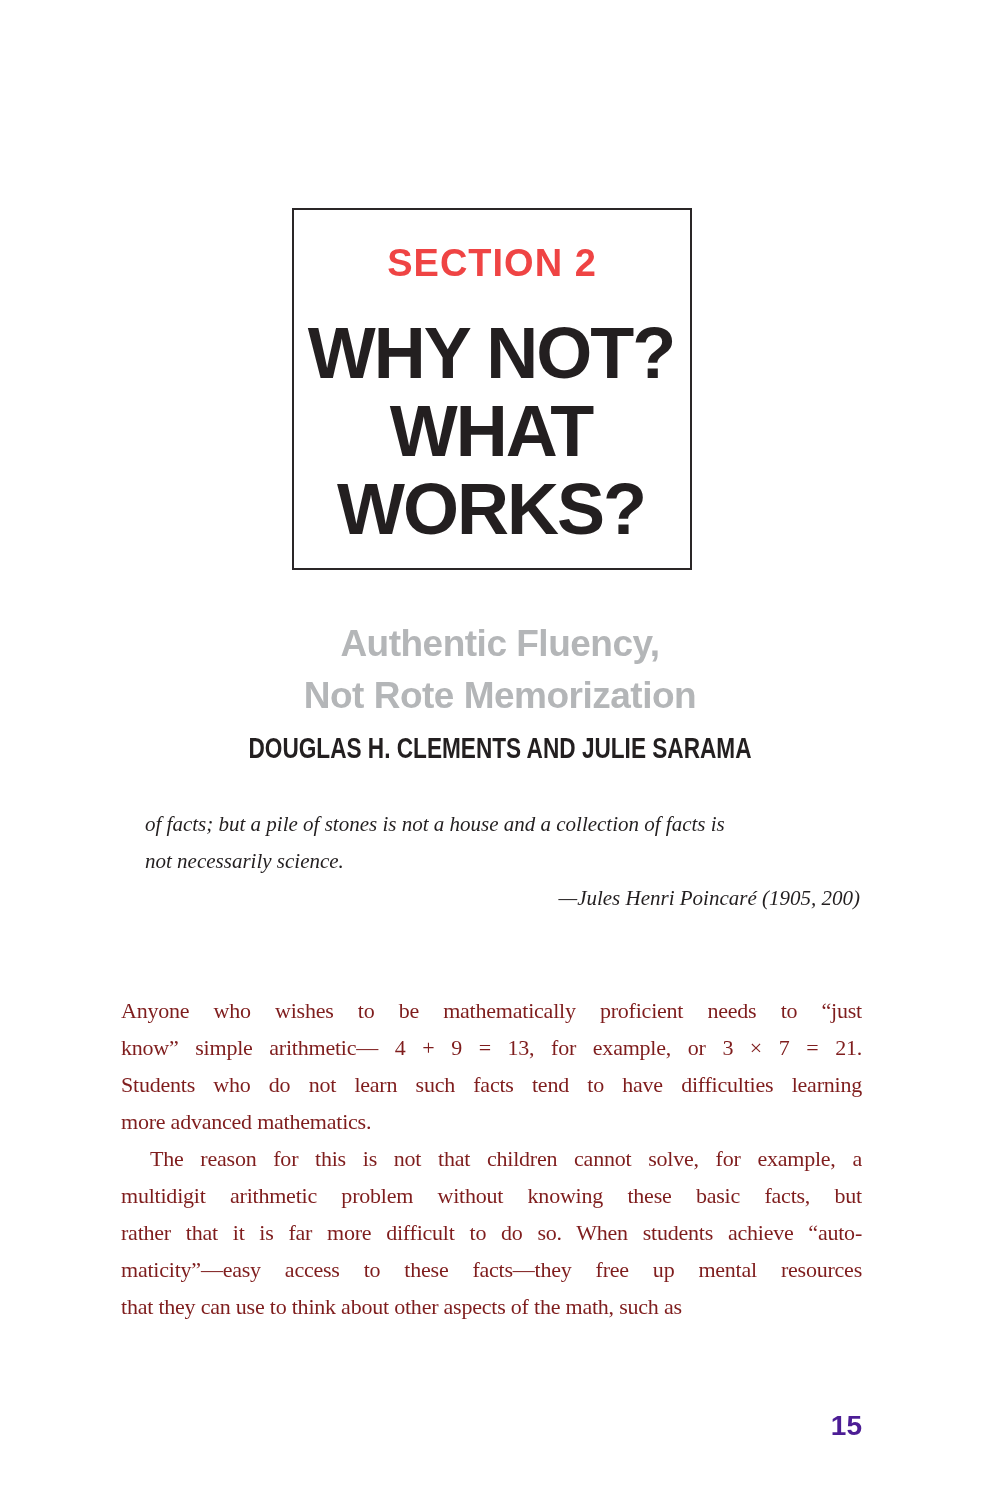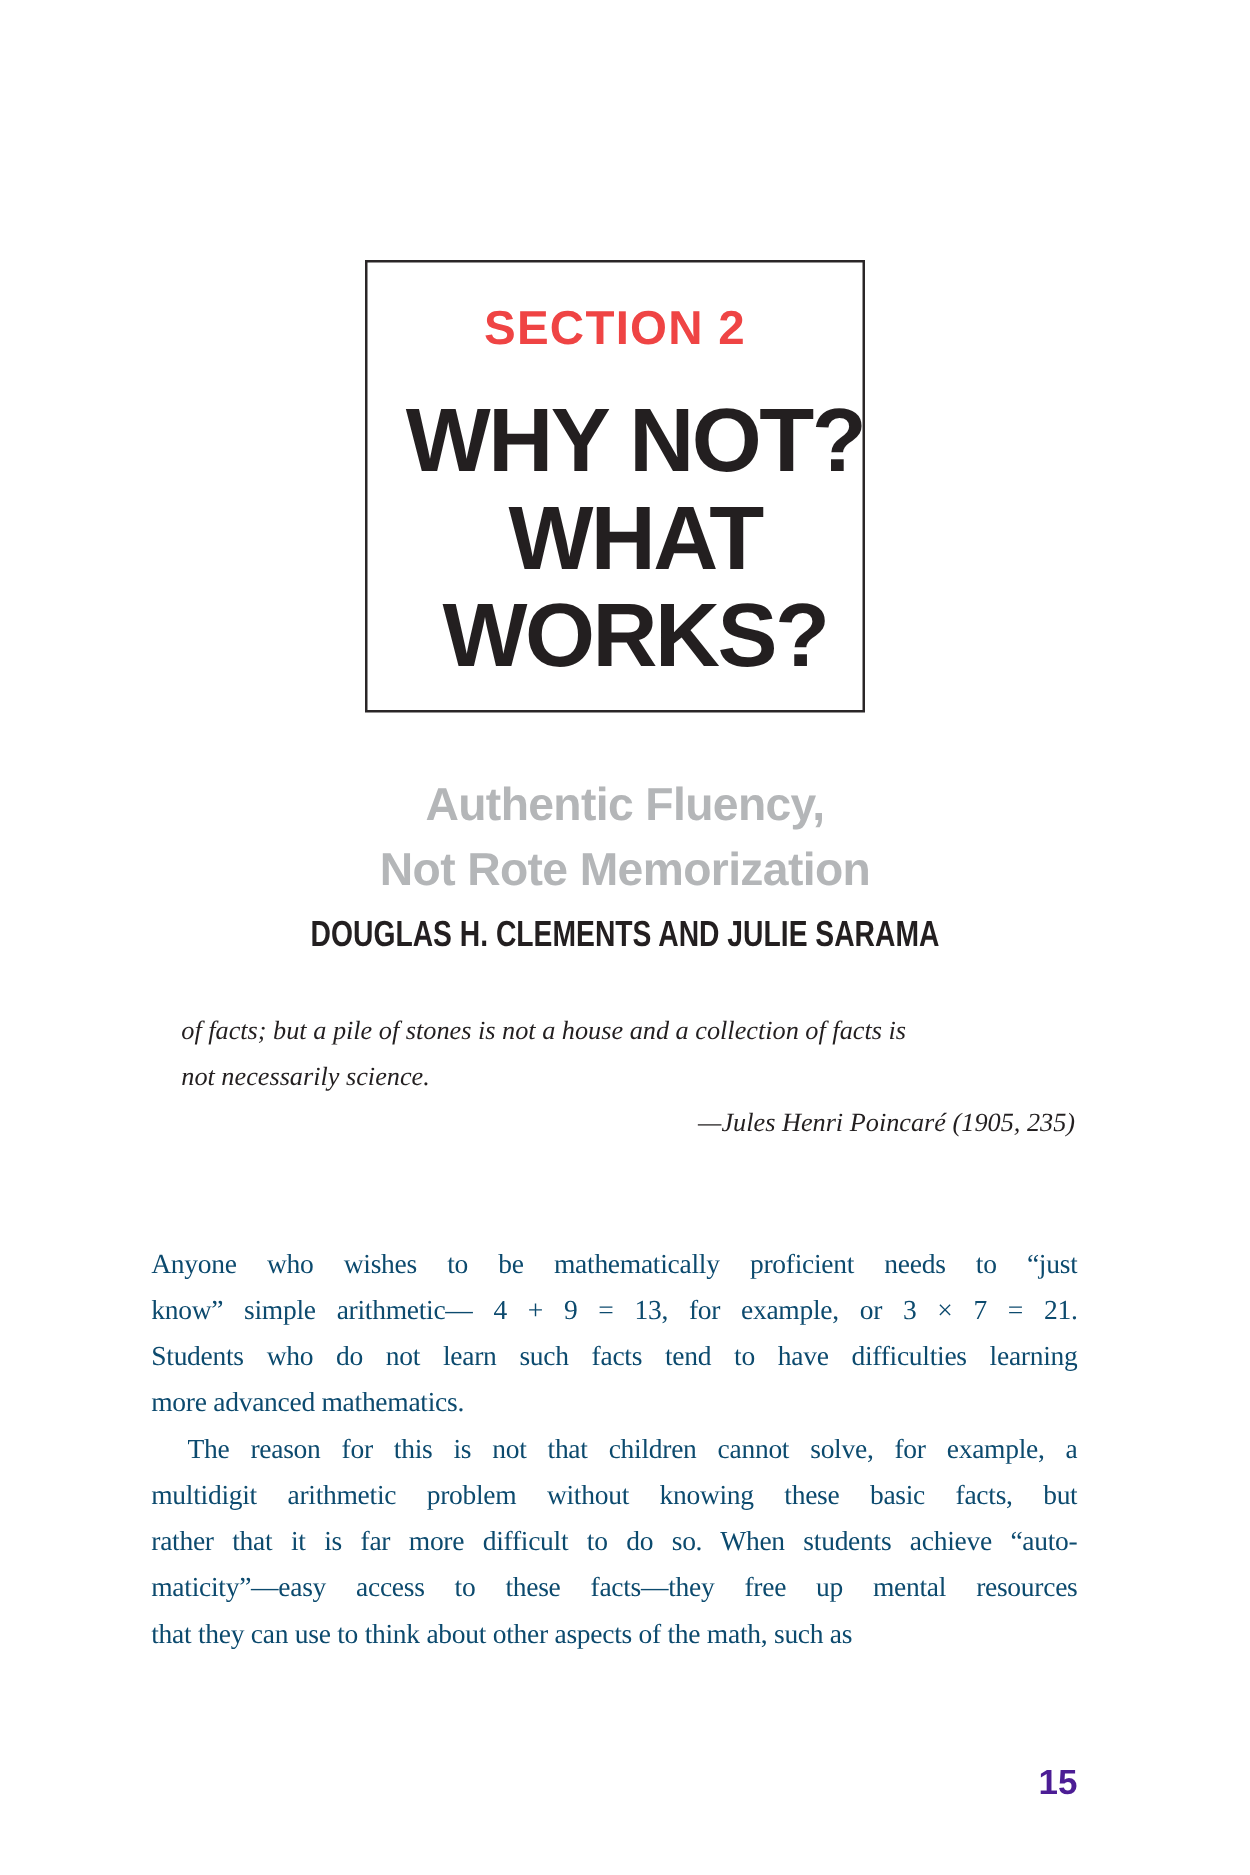--- a/index.html
+++ b/index.html
@@ -29,21 +29,21 @@
     text-align: center;
     font-family: "Liberation Sans", sans-serif;
     font-weight: bold;
     font-size: 38px;
     line-height: 40px;
     letter-spacing: 1px;
     color: #ef4444;
   }
   .section-title {
     position: absolute;
-    left: 308px; top: 314px;
+    left: 291px; top: 314px;
     width: 400px;
     text-align: center;
     font-family: "Liberation Sans", sans-serif;
     font-weight: bold;
     font-size: 72px;
     line-height: 78px;
     letter-spacing: -2px;
     color: #231f20;
   }
 
@@ -94,21 +94,21 @@
 
   
   .body-text {
     position: absolute;
     left: 121px; top: 992px;
     width: 741px;
     font-family: "Liberation Serif", serif;
     font-size: 22px;
     line-height: 37px;
     letter-spacing: -0.01em;
-    color: #0c4a6e;
+    color: #7f1d1d;
   }
   .body-text .line {
     text-align: justify;
     height: 37px;
     overflow: hidden;
   }
   .body-text .line::after {
     content: "";
     display: inline-block;
     width: 100%;
@@ -149,21 +149,21 @@
       <div class="line">Not Rote Memorization</div>
     </div>
 
   <div class="byline">DOUGLAS H. CLEMENTS AND JULIE SARAMA</div>
 
   <div class="epigraph">
     <div>
         <div class="line">of facts; but a pile of stones is not a house and a collection of facts is</div>
         <div class="line">not necessarily science.</div>
       </div>
-    <div class="attribution">—Jules Henri Poincaré (1905, 235)</div>
+    <div class="attribution">—Jules Henri Poincaré (1905, 200)</div>
   </div>
 
   <div class="body-text">
     <div class="para">
         <div class="line">Anyone who wishes to be mathematically proficient needs to “just</div>
         <div class="line">know” simple arithmetic— 4 + 9 = 13, for example, or 3 × 7 = 21.</div>
         <div class="line">Students who do not learn such facts tend to have difficulties learning</div>
         <div class="line">more advanced mathematics.</div>
       </div>
     <div class="para indent">

